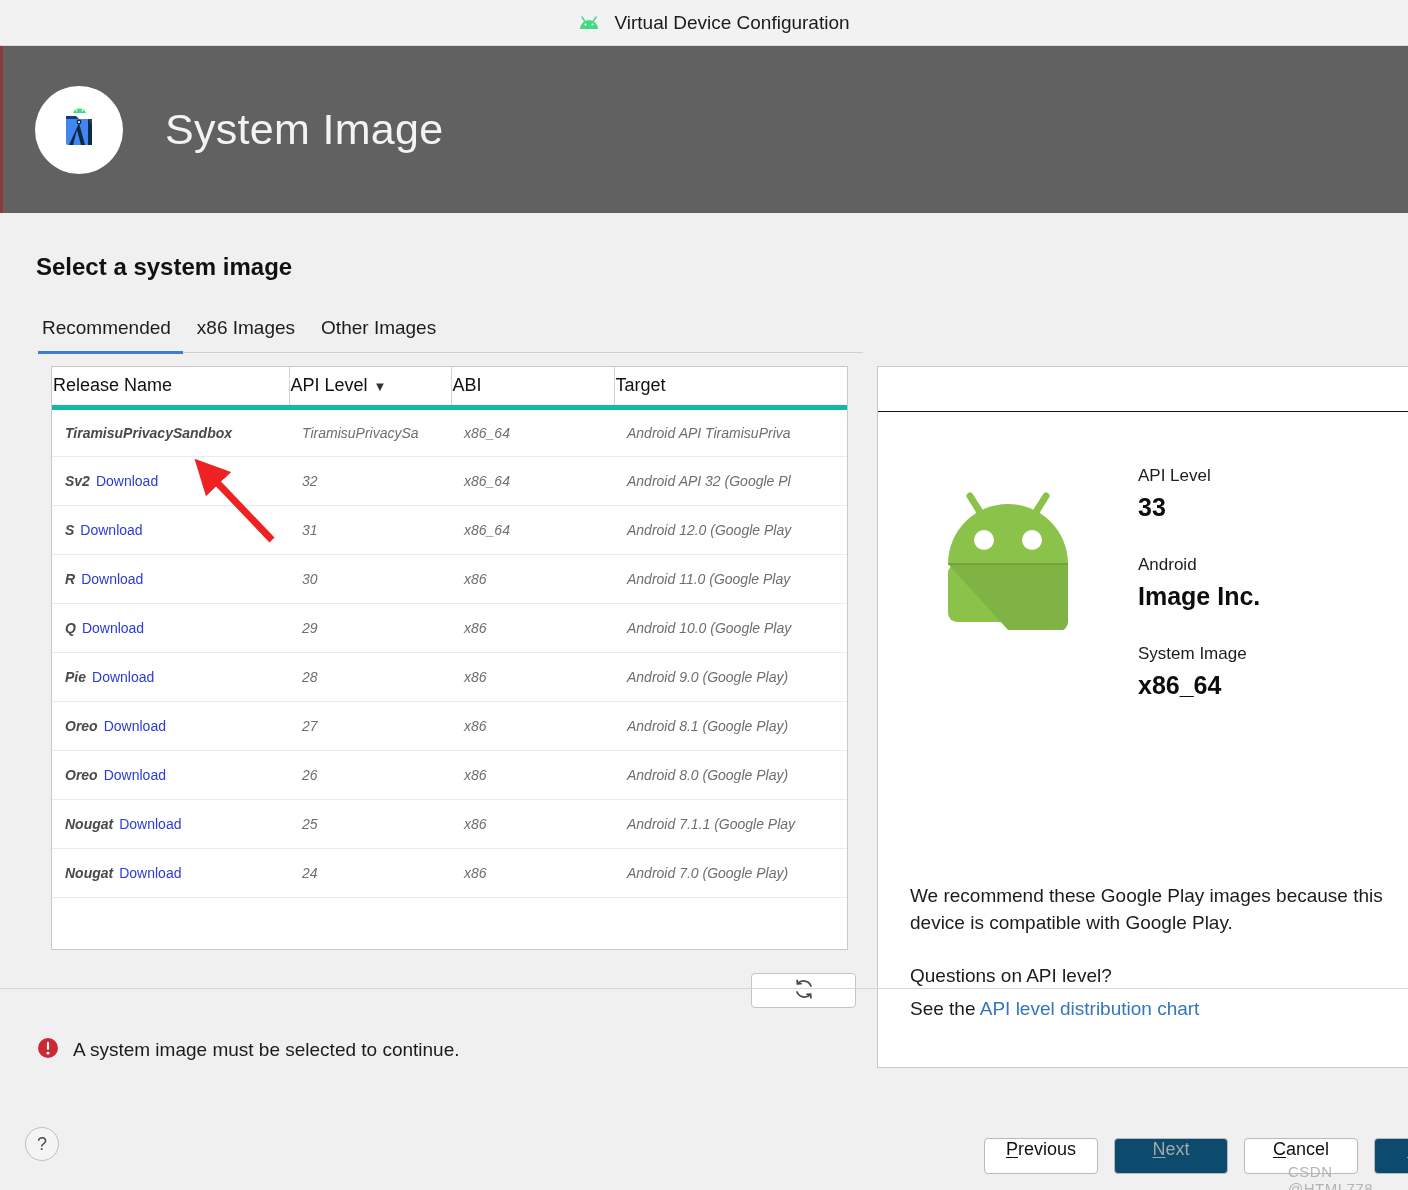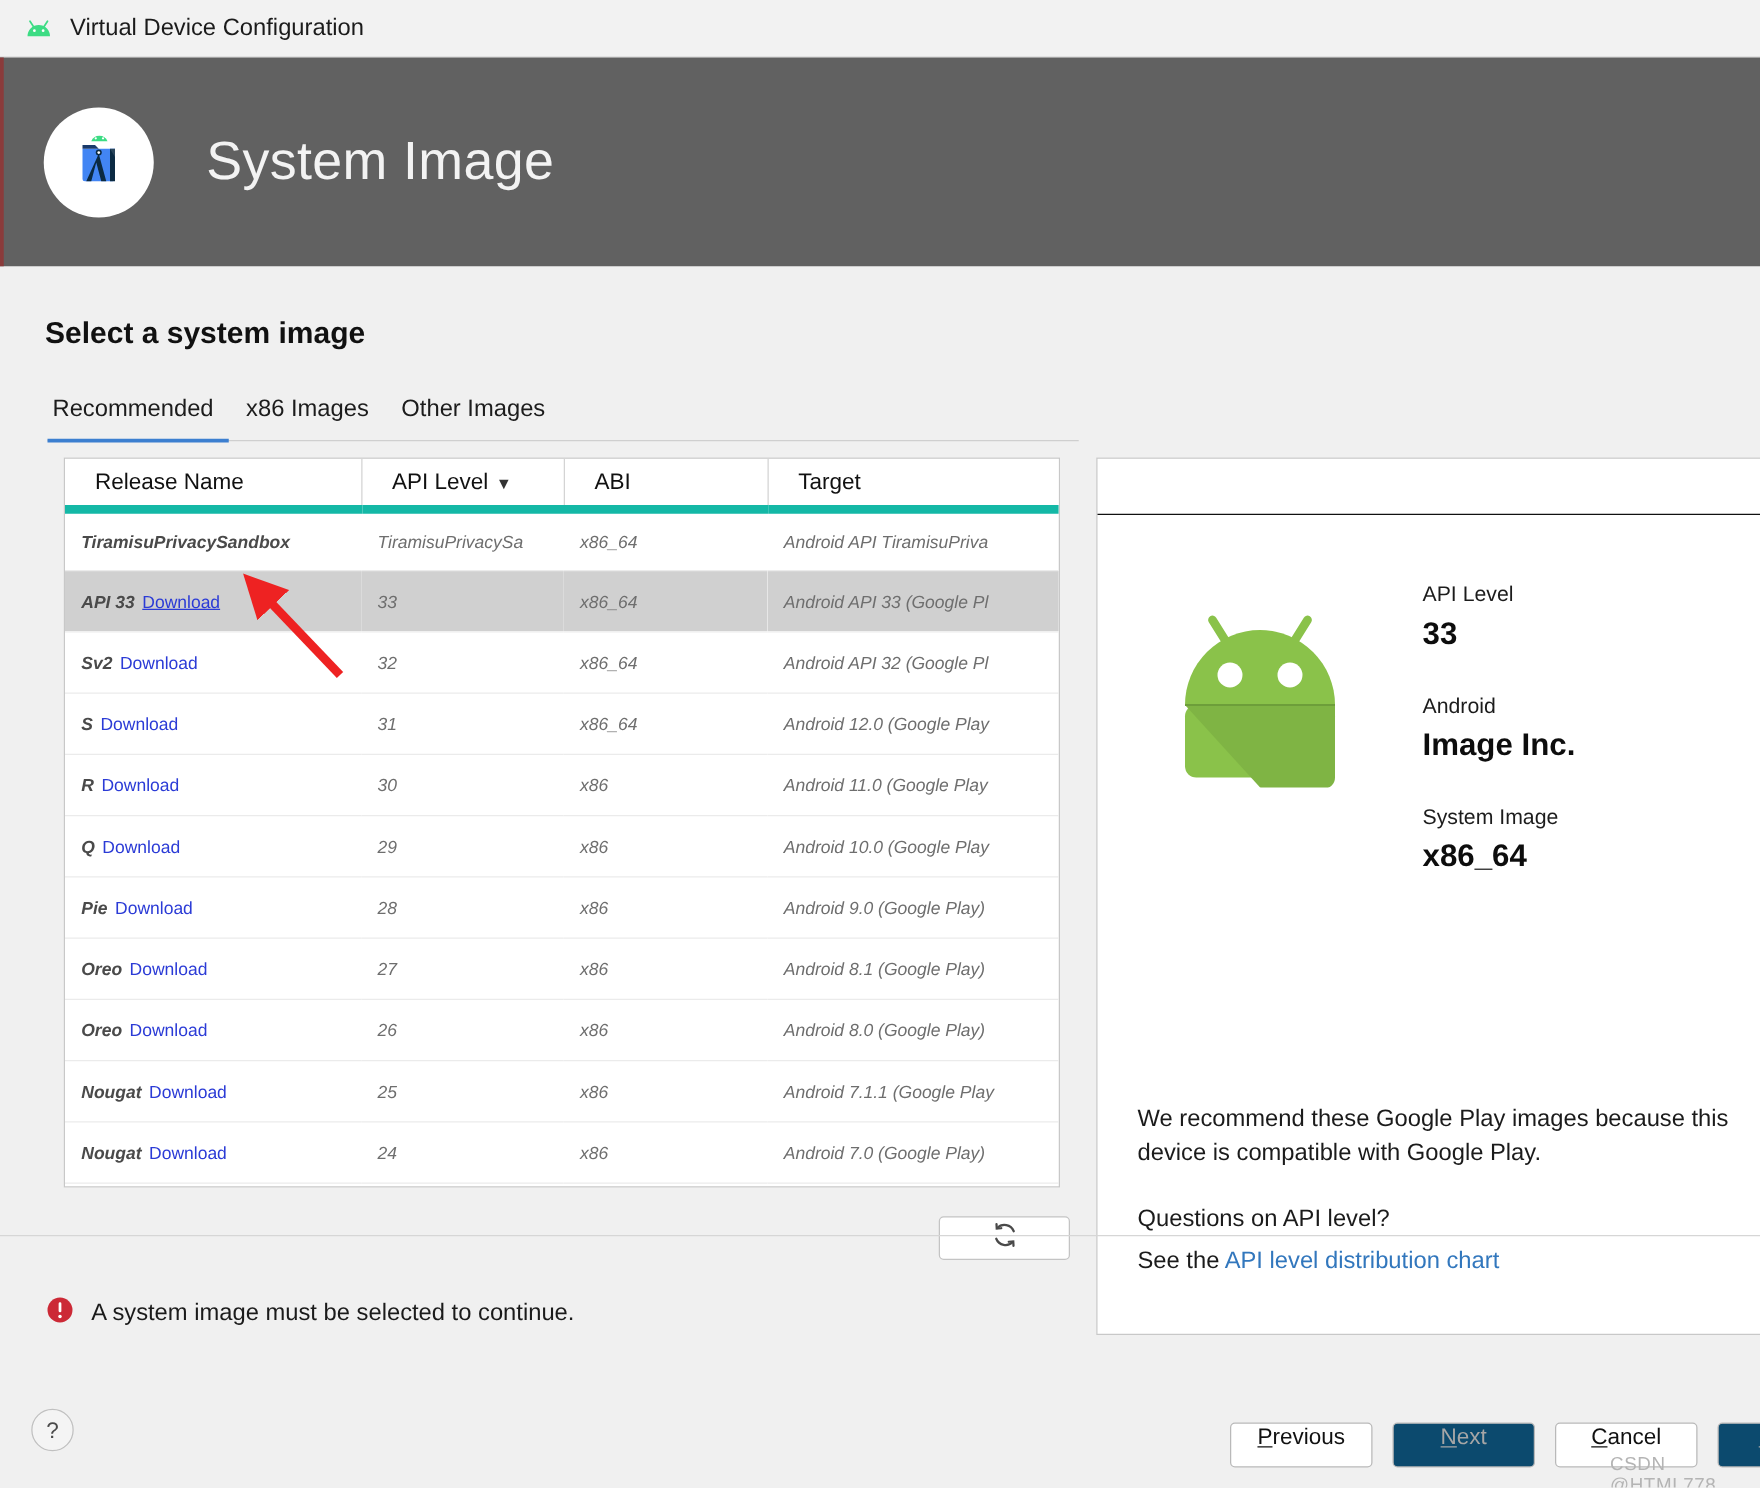--- a/index.html
+++ b/index.html
@@ -9,21 +9,21 @@
     font-family:"Liberation Sans", sans-serif;
     background:#f0f0f0;
     overflow:hidden;
     position:relative;
   }
 
   
   .titlebar {
     height:46px; background:#f2f2f2;
     border-bottom:1px solid #dcdcdc;
-    display:flex; align-items:center; padding-left:18px;
+    display:flex; align-items:center; padding-left:18px;justify-content:center;
   }
   .titlebar .tb-icon { width:26px; height:26px; margin-right:12px; display:flex; align-items:center; justify-content:center; }
   .titlebar .tb-text { font-size:19px; color:#1b1b1b; }
 
   
   .wizard-header {
     height:167px; background:#616161;
     display:flex; align-items:center; padding-left:35px;
     position:relative;
   }
@@ -60,22 +60,22 @@
   
   .table-wrap {
     position:absolute; left:51px; top:153px;
     width:797px; height:584px;
     border:1px solid #c8c8c8; background:#fff;
     overflow:hidden;
   }
   table.sysimg { border-collapse:collapse; width:100%; table-layout:fixed; }
   table.sysimg th {
     height:40px; font-size:18px; font-weight:400; color:#111;
-    text-align:left; padding-left:24px; background:#fff;
-    border-bottom:7px solid #14b8a6; border-right:1px solid #d4d4d4;
+    text-align:left; padding-left:1px; background:#fff;
+    border-bottom:5px solid #14b8a6; border-right:1px solid #d4d4d4;
     white-space:nowrap; overflow:hidden;
   }
   table.sysimg th:last-child { border-right:none; }
   table.sysimg td {
     height:49px; font-size:14px; padding-left:13px;
     border-bottom:1px solid #ebebeb;
     white-space:nowrap; overflow:hidden; font-style:italic; color:#6e6e6e;
   }
   table.sysimg tr.sel td { background:#d0d0d0; }
   .col-name { width:237px; }
@@ -211,26 +211,20 @@
           <th><span>ABI</span></th>
           <th><span>Target</span></th>
         </tr>
       </thead>
       <tbody id="tbody">
           <tr>
             <td><span class="rel-name">TiramisuPrivacySandbox</span></td>
             <td>TiramisuPrivacySa</td>
             <td>x86_64</td>
             <td>Android API TiramisuPriva</td>
-          </tr>
-          <tr class="sel">
-            <td><span class="rel-name">API 33</span><span class="dl-link u">Download</span></td>
-            <td>33</td>
-            <td>x86_64</td>
-            <td>Android API 33 (Google Pl</td>
           </tr>
           <tr>
             <td><span class="rel-name">Sv2</span><span class="dl-link">Download</span></td>
             <td>32</td>
             <td>x86_64</td>
             <td>Android API 32 (Google Pl</td>
           </tr>
           <tr>
             <td><span class="rel-name">S</span><span class="dl-link">Download</span></td>
             <td>31</td>

